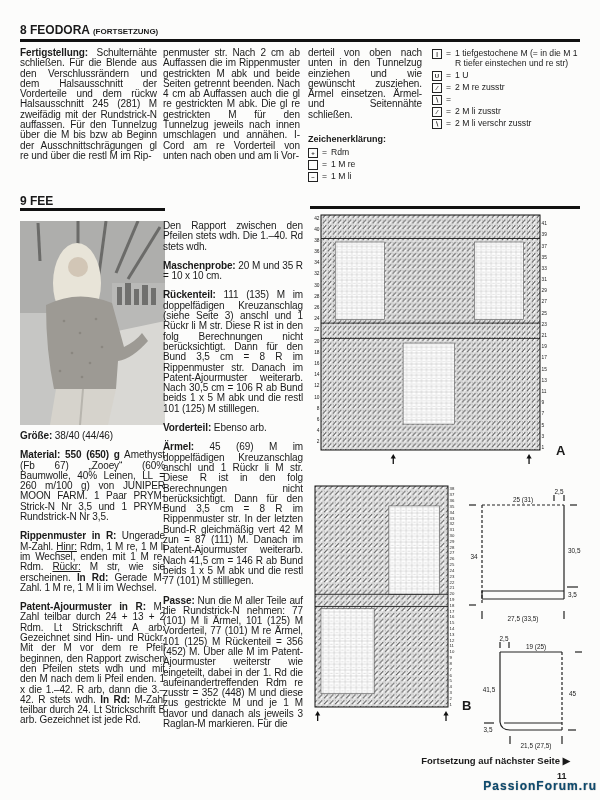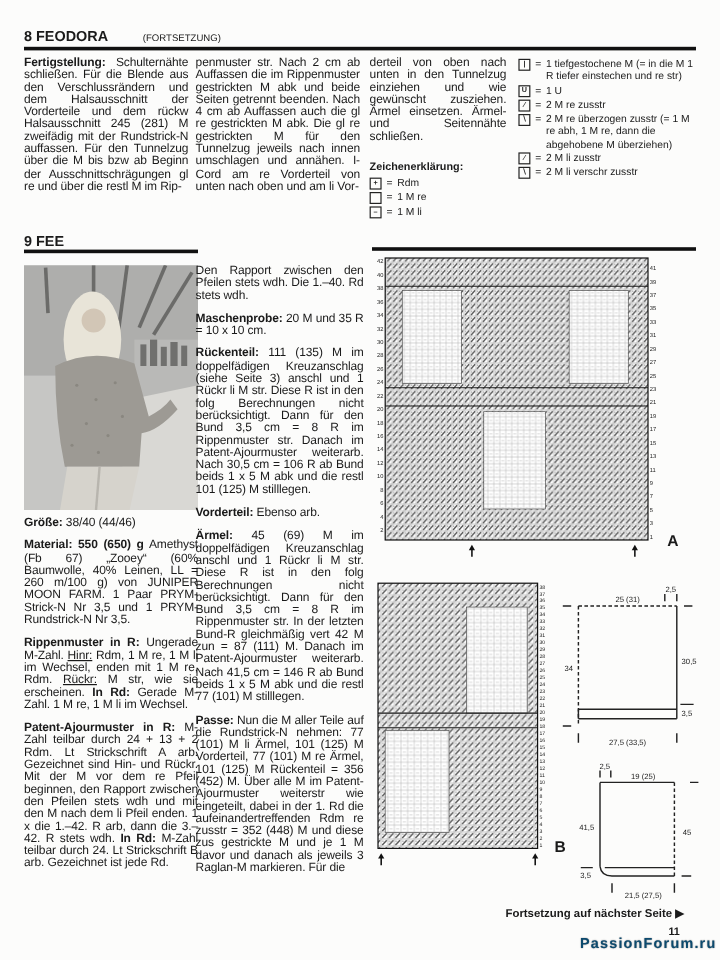--- a/index.html
+++ b/index.html
@@ -1,20 +1,20 @@
 <!DOCTYPE html>
 <html><head>
 <meta charset="utf-8">
 <style>
   html,body{margin:0;padding:0;background:#e8e8e8;}
   .page{position:relative;width:600px;height:800px;background:#fcfcfb;overflow:hidden;
         font-family:"Liberation Sans",sans-serif;color:#1a1a1a;}
   .abs{position:absolute;}
   .sec-head{font-weight:bold;font-size:12px;letter-spacing:0;white-space:nowrap;}
-  .sec-head .suffix{font-size:8px;font-weight:normal;margin-left:26px;}
+  .sec-head .suffix{font-size:8px;font-weight:bold;}
   .rule{background:#111;height:3px;}
   .txtcol{font-size:10px;line-height:10.3px;text-align:justify;letter-spacing:-0.1px;}
   .txtcol .para{margin:0 0 9px 0;}
   .txtcol b{font-weight:bold;}
   .txtcol .ul{text-decoration:underline;margin-top:40px;}
   .leg-title{font-weight:bold;font-size:9px;margin:4px 0 3px 0;}
   .legend .leg-item{display:grid;grid-template-columns:10px 9px 1fr;column-gap:2px;
         font-size:8.6px;line-height:10.4px;margin-bottom:1px;}
   .legend .sym{width:8px;height:8px;border:1px solid #222;font-size:6px;line-height:8px;
         text-align:center;margin-top:1px;color:#222;font-weight:bold;}
@@ -81,21 +81,20 @@
         <span>1 U</span>
       </div>
       <div class="leg-item">
         <span class="sym">∕</span>
         <span class="eq">=</span>
         <span>2 M re zusstr</span>
       </div>
       <div class="leg-item">
         <span class="sym">∖</span>
         <span class="eq">=</span>
-        <span>2 M re überzogen zusstr (= 1 M re abh, 1 M re, dann die abgehobene M überziehen)</span>
       </div>
       <div class="leg-item">
         <span class="sym">∕</span>
         <span class="eq">=</span>
         <span>2 M li zusstr</span>
       </div>
       <div class="leg-item">
         <span class="sym">∖</span>
         <span class="eq">=</span>
         <span>2 M li verschr zusstr</span>

